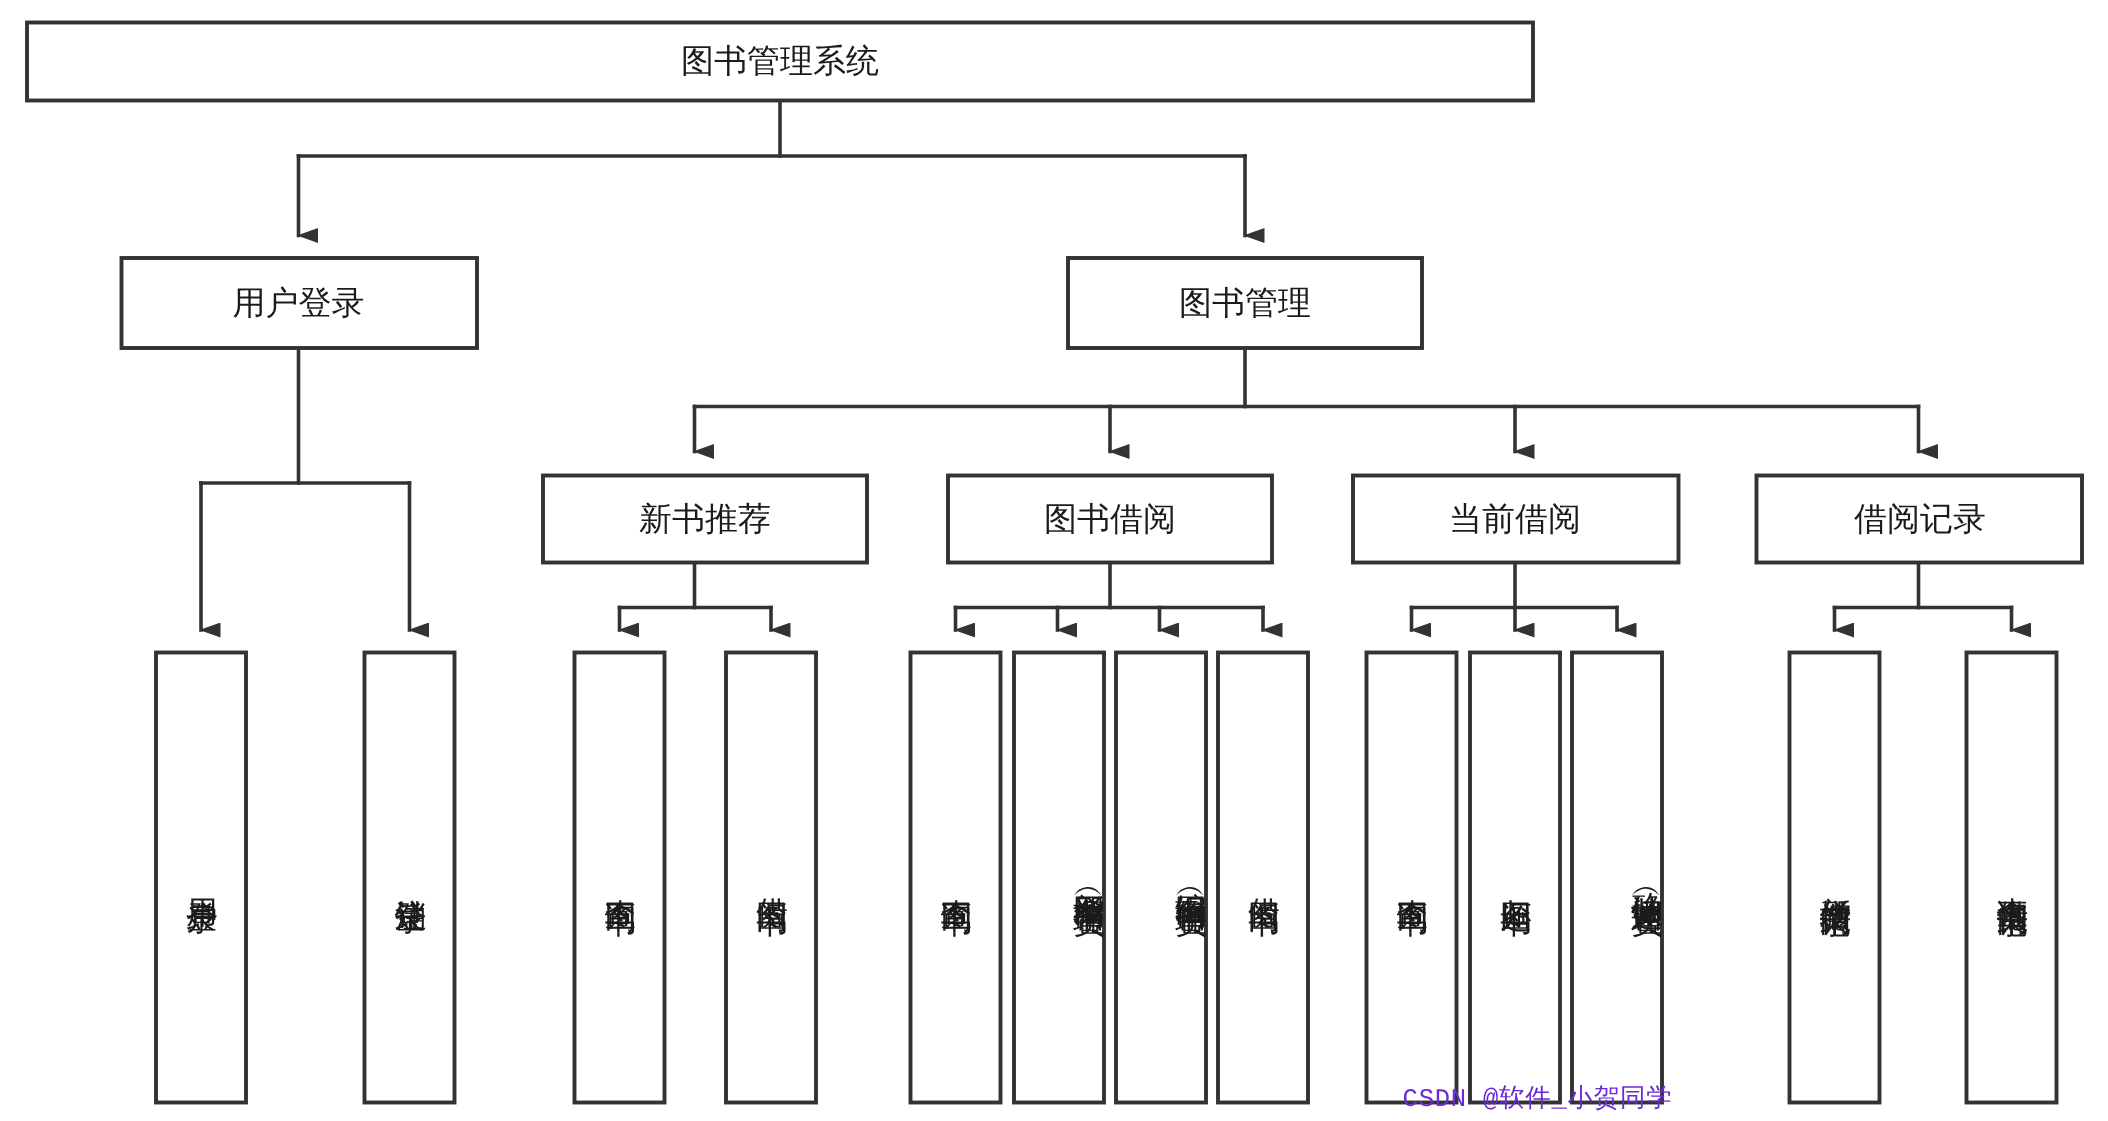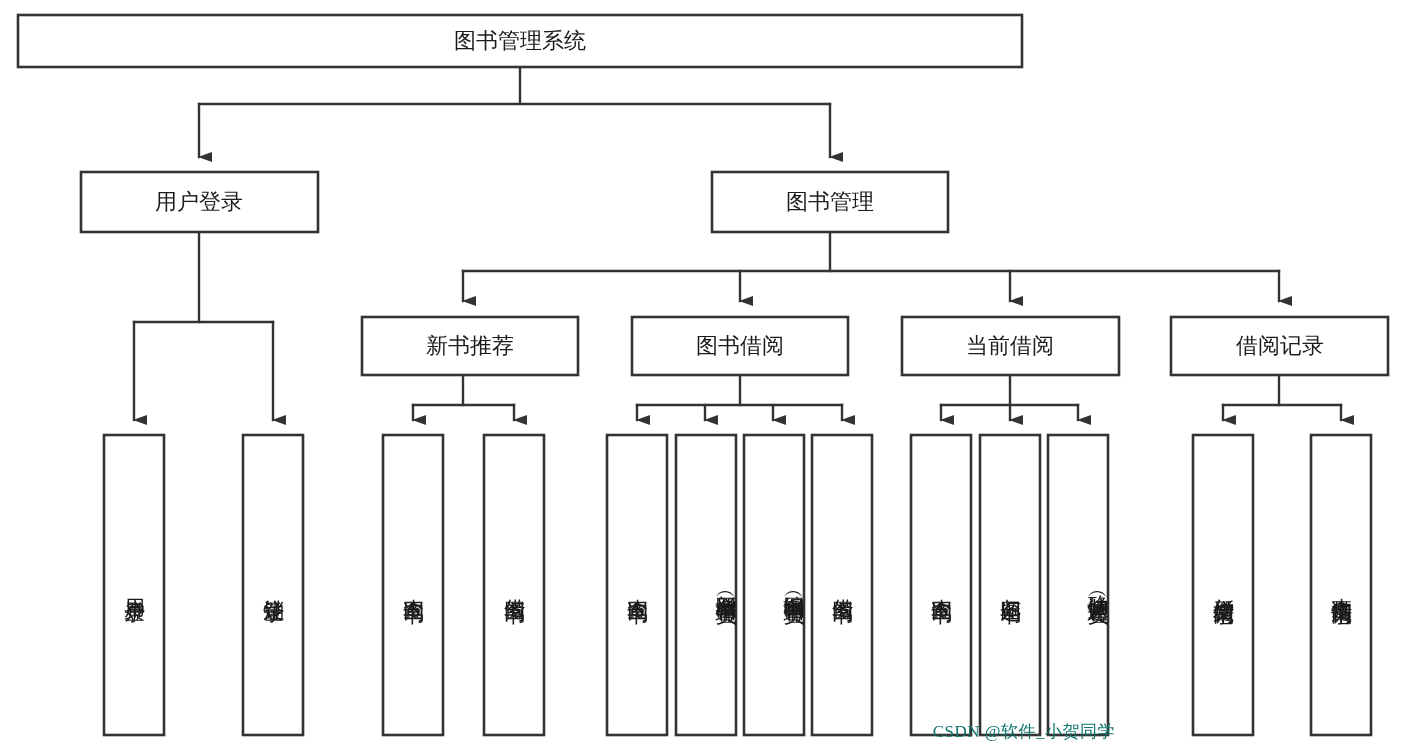--- a/index.html
+++ b/index.html
@@ -59,23 +59,23 @@
     color: #1b1b1b;
     letter-spacing: 1.5px;
     text-align: center;
     white-space: nowrap;
     pointer-events: none;
   }
   .watermark {
     position: absolute;
     right: 8px;
     bottom: 4px;
-    font-family: Liberation Serif, serif;
+    font-family: Liberation Mono, monospace;
     font-size: 17px;
-    color: #0f766e;
+    color: #6d28d9;
     white-space: nowrap;
     letter-spacing: 0.5px;
   }
 </style>
 </head>
 <body>
 
 <div id="diagram-root">
 
   <svg id="tree-svg" viewBox="0 0 1405 747">

